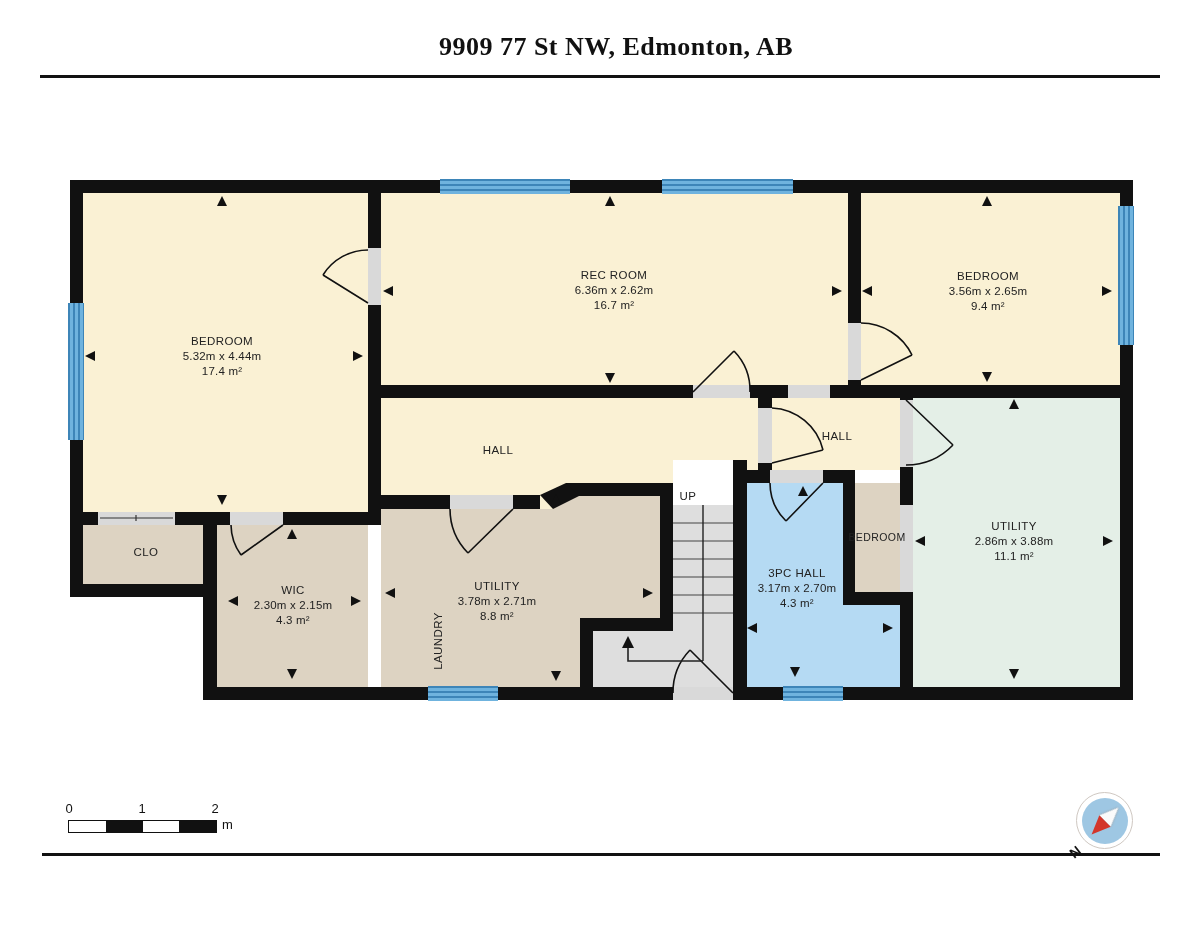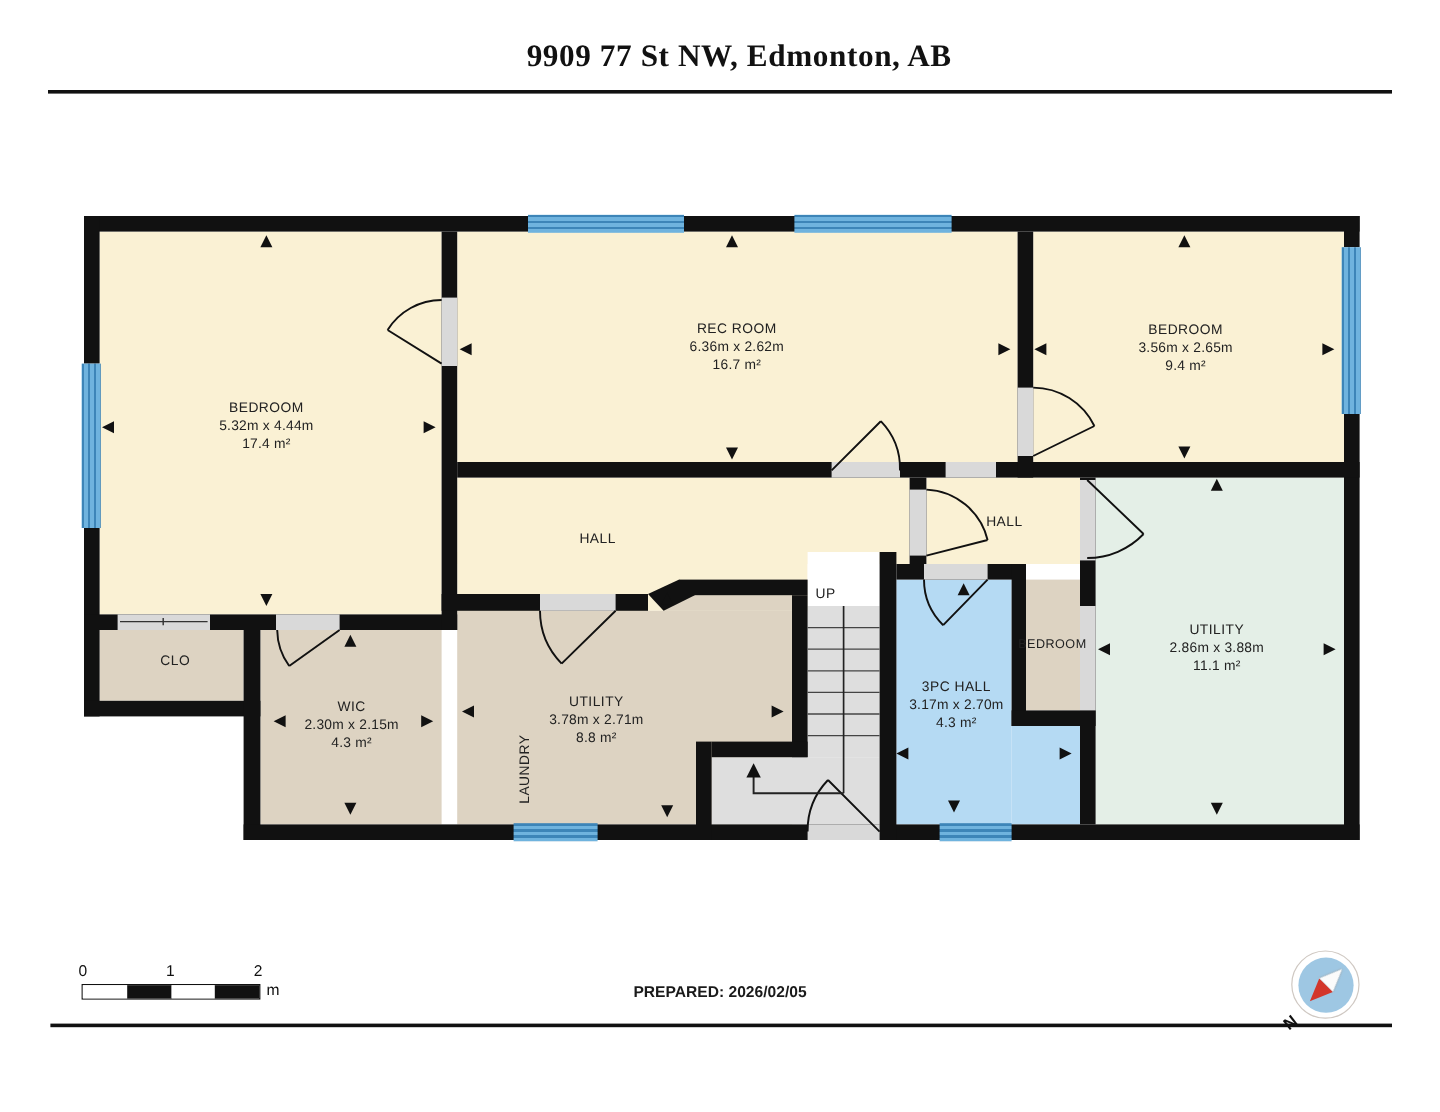--- a/index.html
+++ b/index.html
@@ -217,21 +217,20 @@
   <div class="abs tick" style="left:130px;">1</div>
   <div class="abs tick" style="left:203px;">2</div>
   <div class="abs" id="scalebar">
     <span style="background:#fff;"></span>
       <span style="background:#111;"></span>
       <span style="background:#fff;"></span>
       <span style="background:#111;"></span>
   </div>
   <div class="abs" id="scale-unit">m</div>
 
-  <div class="abs" id="prepared">PREPARED: 2026/02/05</div>
 
   <div class="abs" id="compass">
     <div class="ring"></div>
     <div class="disc"></div>
     <div class="needle">
       <div class="nN"></div>
       <div class="nS"></div>
     </div>
   </div>
   <div class="abs" id="north-label">N</div>

